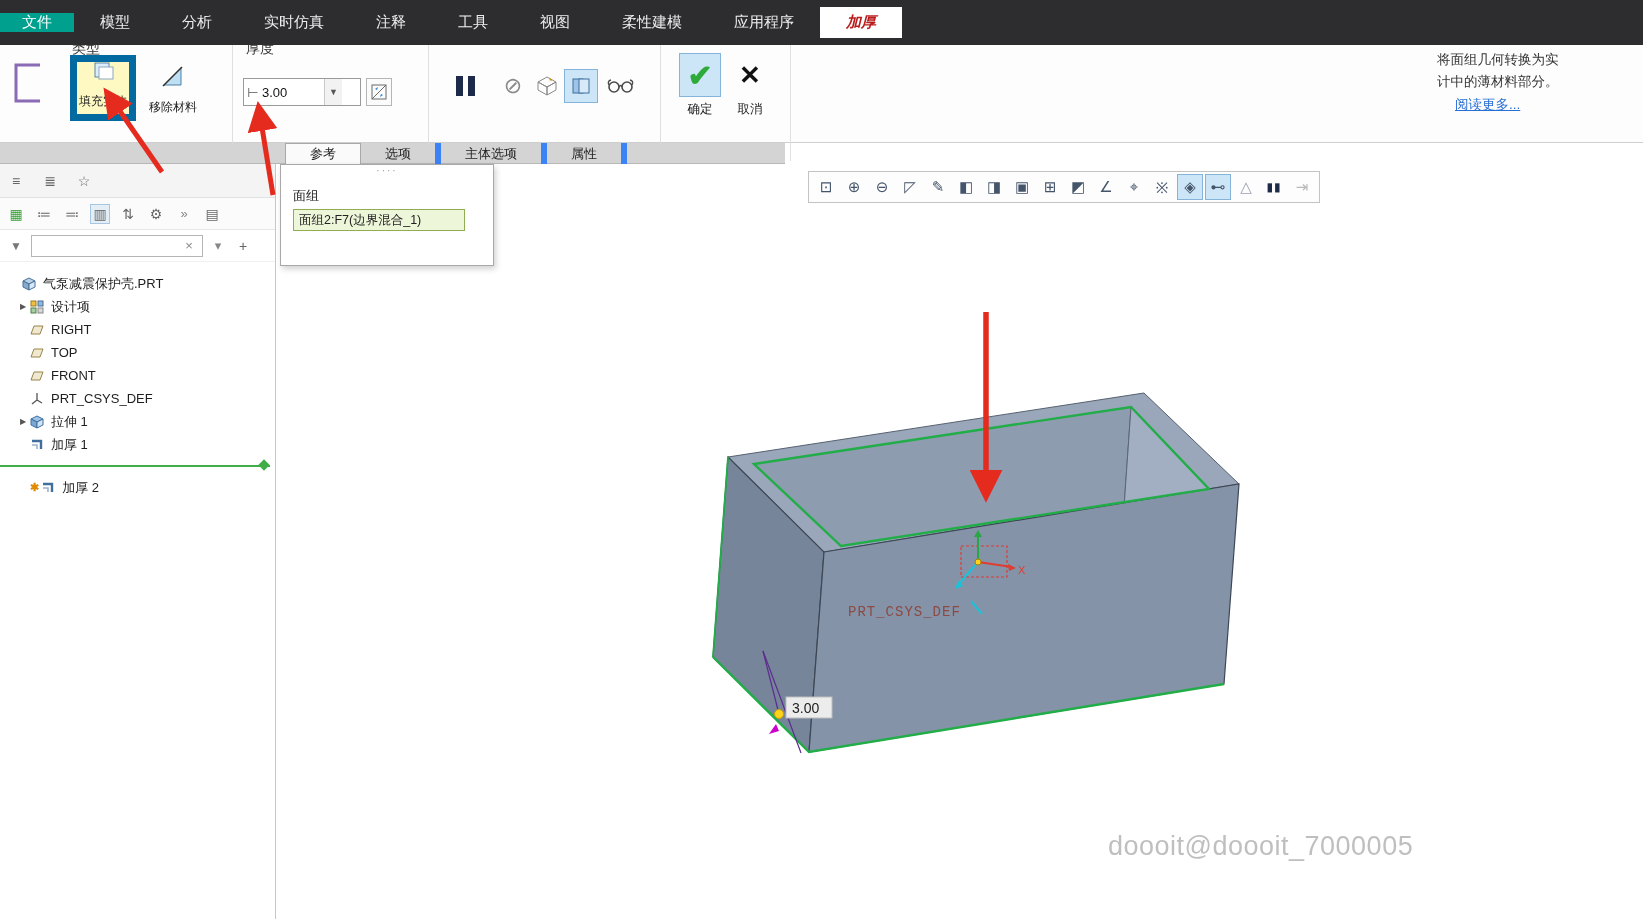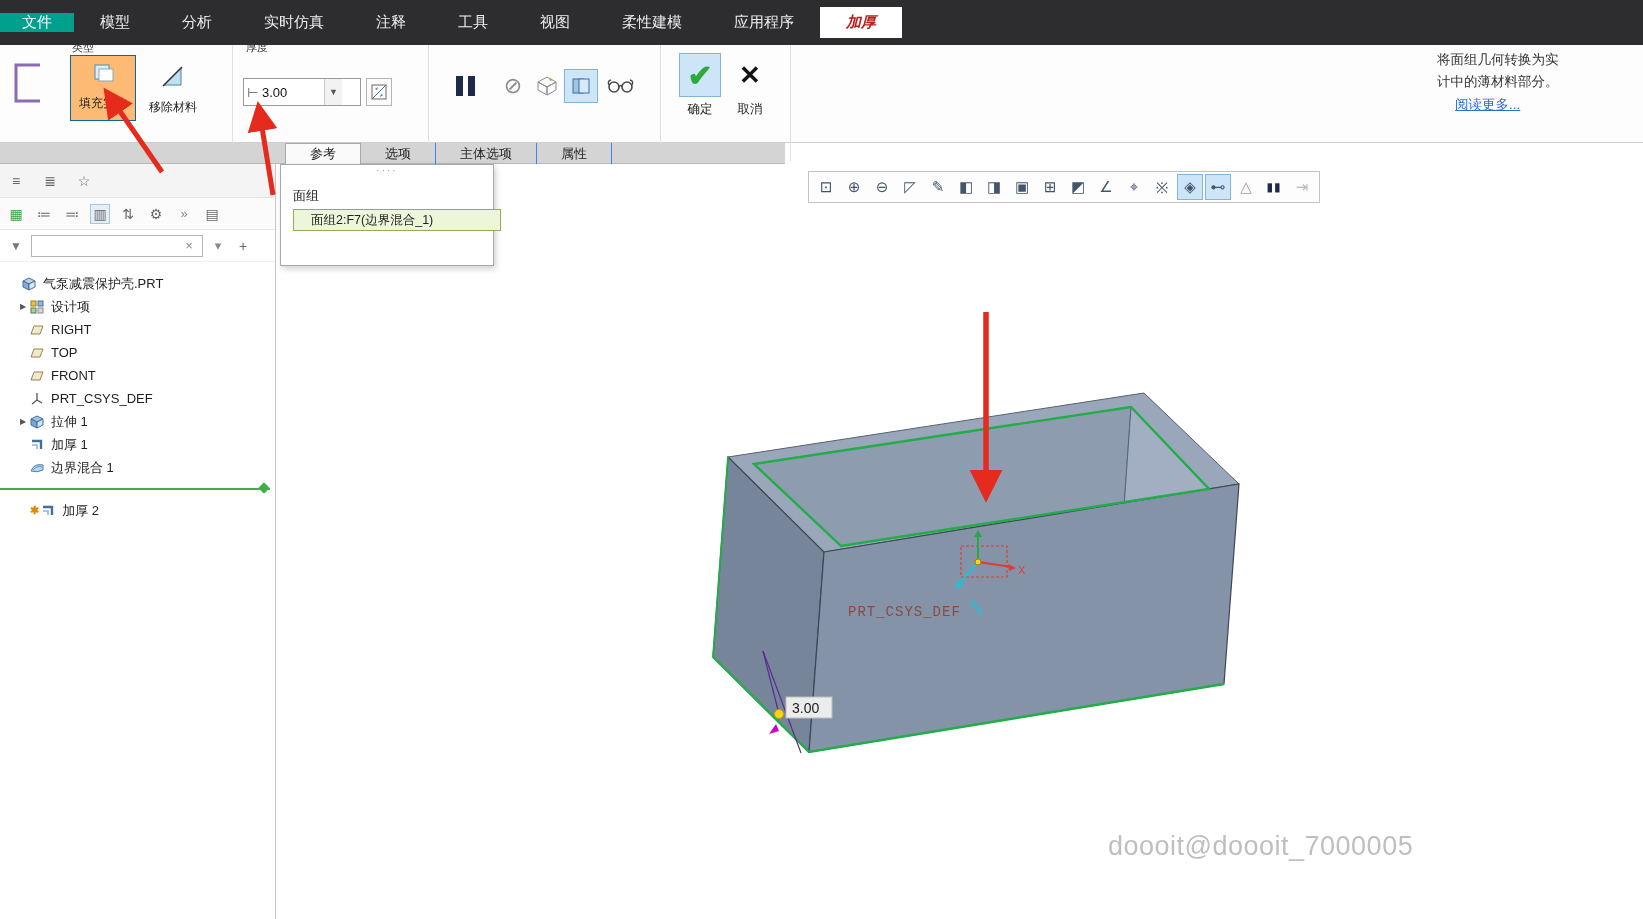--- a/index.html
+++ b/index.html
@@ -7,28 +7,28 @@
   body { font-family:"Liberation Sans",sans-serif; background:#fff; position:relative; font-size:13px; color:#222; }
 
   
   .menubar { position:absolute; left:0; top:0; width:1643px; height:45px; background:#2d2d30; display:flex; align-items:center; z-index:20; }
   .menu-file { background:#00a08e; color:#fff; padding:0 22px; display:flex; align-items:center; font-size:15px; cursor:default; }
   .menu-tab { color:#ededed; padding:6px 26px; display:flex; align-items:center; font-size:15px; cursor:default; }
   .menu-tab.active { background:#ffffff; color:#b91c1c; font-style:italic; font-weight:bold; }
 
   
   .ribbon { position:absolute; left:0; top:33px; width:1643px; height:110px; background:#fdfdfd; border-bottom:1px solid #cfcfcf; z-index:10; }
-  .grp-label { position:absolute; font-size:11px; color:#333; }
+  .grp-label { position:absolute; font-size:14px; color:#333; }
   .vsep { position:absolute; top:8px; height:120px; width:1px; background:#e0e0e0; }
 
   .creo-logo { position:absolute; left:10px; top:28px; }
 
   .type-btn { position:absolute; top:22px; width:66px; height:66px; display:flex; flex-direction:column; align-items:center; justify-content:flex-end; padding-bottom:4px; font-size:12px; color:#222; border:1px solid transparent; cursor:pointer; }
   .type-btn .tb-icon { margin-bottom:6px; }
-  .type-btn.selected { background:#fdba74; border:1px solid #0369a1;justify-content:center; }
+  .type-btn.selected { background:#fef9c3; border:7px solid #0369a1; }
 
   .thick-input-wrap { position:absolute; left:243px; top:45px; width:118px; height:28px; border:1px solid #9a9a9a; background:#fff; display:flex; align-items:center; }
   .thick-dim-icon { width:18px; text-align:center; color:#555; font-size:13px; flex:0 0 18px; }
   .thick-input { border:none; outline:none; width:62px; font-size:13px; font-family:"Liberation Sans",sans-serif; color:#111; }
   .thick-dd { flex:0 0 18px; height:100%; border-left:1px solid #c9c9c9; display:flex; align-items:center; justify-content:center; color:#555; font-size:9px; cursor:pointer; background:#f2f2f2; }
   .flip-btn { position:absolute; left:366px; top:45px; width:26px; height:28px; border:1px solid #b5b5b5; background:#fbfbfb; display:flex; align-items:center; justify-content:center; cursor:pointer; }
 
   .mid-icon { position:absolute; top:36px; width:34px; height:34px; display:flex; align-items:center; justify-content:center; cursor:pointer; border:1px solid transparent; }
   .mid-icon.pressed { background:#cde6f7; border:1px solid #84b4da; }
   .pausebars { display:flex; gap:5px; }
@@ -42,28 +42,28 @@
   .cancel-btn { position:absolute; left:728px; top:20px; width:44px; height:78px; display:flex; flex-direction:column; align-items:center; cursor:pointer; }
   .cancel-x { width:42px; height:44px; display:flex; align-items:center; justify-content:center; font-size:26px; font-weight:bold; color:#111; }
   .cancel-lab { margin-top:4px; font-size:12.5px; }
 
   .help-box { position:absolute; left:1437px; top:16px; width:210px; font-size:13.5px; color:#333; line-height:1.65; }
   .help-link { color:#2a6fd4; text-decoration:underline; cursor:pointer;margin-left:18px; }
 
   
   .tabstrip { position:absolute; left:0; top:143px; width:785px; height:21px; background:#d4d4d4; border-bottom:1px solid #b8b8b8; z-index:11; }
   .dash-tabs { position:absolute; left:285px; top:0; height:21px; display:flex; }
-  .dash-tab { padding:0 24px; height:21px; display:flex; align-items:center; font-size:13px; color:#222; cursor:pointer; border-right:1px solid #3b82f6; }
+  .dash-tab { padding:0 24px; height:21px; display:flex; align-items:center; font-size:13px; color:#222; cursor:pointer; border-right:6px solid #3b82f6; }
   .dash-tab.active { background:#fafafa; border:1px solid #a8a8a8; border-bottom:none; }
 
   
   .ref-panel { position:absolute; left:280px; top:164px; width:214px; height:102px; background:#fff; border:1px solid #a8a8a8; box-shadow:2px 3px 6px rgba(0,0,0,0.18); z-index:12; }
   .ref-dots { text-align:center; color:#9a9a9a; font-size:10px; letter-spacing:2px; height:14px; line-height:12px; cursor:grab; }
   .ref-label { margin:8px 0 4px 12px; font-size:13px; color:#222; }
-  .ref-field { margin:2px 0 0 12px; width:208px; height:22px; background:#eef6da; border:1px solid #8fae53; font-size:12.5px; color:#222; display:flex; align-items:center; padding:0 17px; cursor:pointer; white-space:nowrap; overflow:hidden; }
+  .ref-field { margin:2px 0 0 12px; width:172px; height:22px; background:#eef6da; border:1px solid #8fae53; font-size:12.5px; color:#222; display:flex; align-items:center; padding:0 5px; cursor:pointer; white-space:nowrap; overflow:hidden; }
 
   
   .navigator { position:absolute; left:0; top:164px; width:276px; height:755px; background:#ffffff; border-right:1px solid #c6c6c6; z-index:9; }
   .nav-row1 { height:34px; background:#f4f4f4; border-bottom:1px solid #e2e2e2; display:flex; align-items:center; gap:14px; padding-left:6px; }
   .nav-row2 { height:32px; background:#fbfbfb; border-bottom:1px solid #e6e6e6; display:flex; align-items:center; gap:8px; padding-left:6px; }
   .nav-row3 { height:32px; display:flex; align-items:center; gap:5px; padding-left:6px; border-bottom:1px solid #f0f0f0; }
   .nv-icon { width:20px; height:20px; display:flex; align-items:center; justify-content:center; font-size:14px; color:#666; cursor:pointer; border:1px solid transparent; }
   .nv-icon.green { color:#3a9e3a; }
   .nv-icon.pressed { background:#e4eef7; border:1px solid #a9c6e0; }
   .nv-icon.chev { color:#888; font-size:13px; }
@@ -338,30 +338,20 @@
       <span class="noarr"></span>
       <span class="t-ico">
         <svg width="14" height="14" viewBox="0 0 14 14">
             <path d="M2,3 h9 v8" fill="none" stroke="#3f6f9e" stroke-width="2.4"></path>
             <path d="M2,7 h5 v4" fill="none" stroke="#9ab4cc" stroke-width="1.6"></path>
           </svg>
       </span>
       <span class="t-lab">加厚 1</span>
     </div>
 
-    <div class="tree-row child">
-      <span class="noarr"></span>
-      <span class="t-ico">
-        <svg width="14" height="14" viewBox="0 0 14 14">
-            <path d="M1,10 Q4,2 13,4 L13,9 Q7,12 1,10 Z" fill="#bcd6ea" stroke="#4a7fb5"></path>
-            <path d="M3,9 Q7,4 12,6" fill="none" stroke="#4a7fb5" stroke-width="0.8"></path>
-          </svg>
-      </span>
-      <span class="t-lab">边界混合 1</span>
-    </div>
 
     <div class="insert-line">
         <span class="mark"></span>
       </div>
 
     <div class="tree-row child">
       <span class="noarr"></span>
       <span class="new-star">✱</span>
       <span class="t-ico">
         <svg width="14" height="14" viewBox="0 0 14 14">

